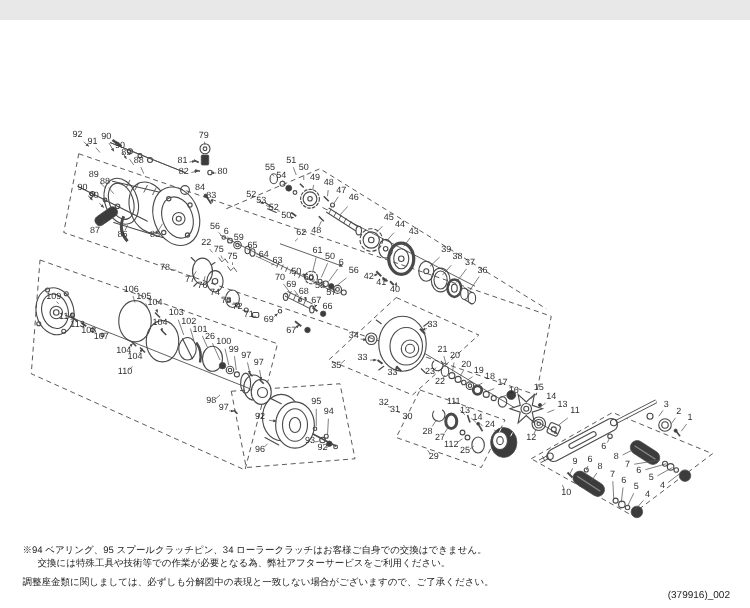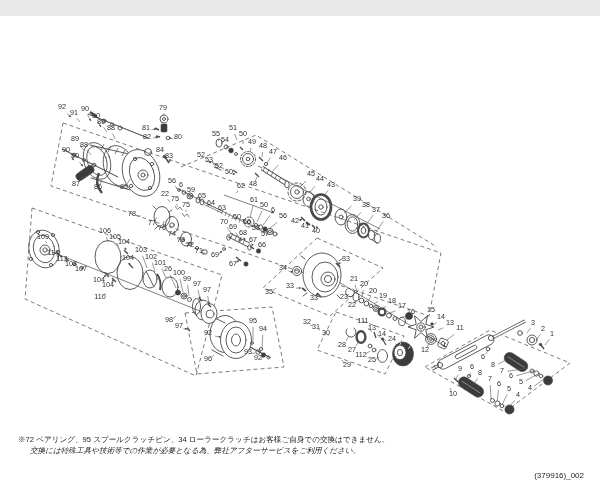--- a/index.html
+++ b/index.html
@@ -11,21 +11,21 @@
   svg{position:absolute;left:0;top:0;}
   svg *{vector-effect:non-scaling-stroke;}
   .s{stroke:var(--line);stroke-width:.9;fill:none;stroke-linecap:round;}
   .thin{stroke:var(--line);stroke-width:.7;fill:none;}
   .dk{fill:var(--dark);stroke:var(--line);stroke-width:.6;}
   .wh{fill:#fff;stroke:var(--line);stroke-width:.9;}
   .dashed{fill:none;stroke:#5a5a5a;stroke-width:.8;stroke-dasharray:4 3;}
   .lbl{font-size:7.2px;fill:var(--label);}
   .leader{stroke:#555;stroke-width:.6;fill:none;}
   #notes{position:absolute;left:18px;top:418px;color:#222;font-size:7.6px;line-height:11px;}
-  #notes .indent{padding-left:12px;font-style:italic;}
+  #notes .indent{padding-left:12px;}
   #notes .gap{height:4px;}
   #doc-code{position:absolute;right:16px;top:455px;color:#222;font-size:8px;}
 </style>
 </head>
 <body>
 
 <div id="page">
   <svg id="diagram-svg" width="600" height="486" viewBox="0 0 600 486">
     <defs>
       <marker id="arw" orient="auto" markerWidth="6" markerHeight="6" refX="4" refY="2">
@@ -630,18 +630,19 @@
         <line x1="516.2657174212738" y1="359.80324604061957" x2="533" y2="355" class="leader"></line>
         <text x="511" y="362.4" text-anchor="middle" class="lbl">6</text>
         <line x1="525.8860209918854" y1="364.7006960038187" x2="538" y2="358" class="leader"></line>
         <text x="521" y="368.4" text-anchor="middle" class="lbl">5</text>
         <line x1="534.4930715894244" y1="370.00461894038375" x2="545" y2="362" class="leader"></line>
         <text x="530" y="374.4" text-anchor="middle" class="lbl">4</text>
       </g>
   </svg>
 
   <div id="notes">
-    <div>※72 ベアリング、95 スプールクラッチピン、34 ローラークラッチはお客様ご自身での交換はできません。</div>
+    <div>※94 ベアリング、95 スプールクラッチピン、34 ローラークラッチはお客様ご自身での交換はできません。</div>
     <div class="indent">交換には特殊工具や技術等での作業が必要となる為、弊社アフターサービスをご利用ください。</div>
     <div class="gap"></div>
+    <div>調整座金類に関しましては、必ずしも分解図中の表現と一致しない場合がございますので、ご了承ください。</div>
   </div>
   <div id="doc-code">(379916)_002</div>
 </div>
 
 </body></html>

